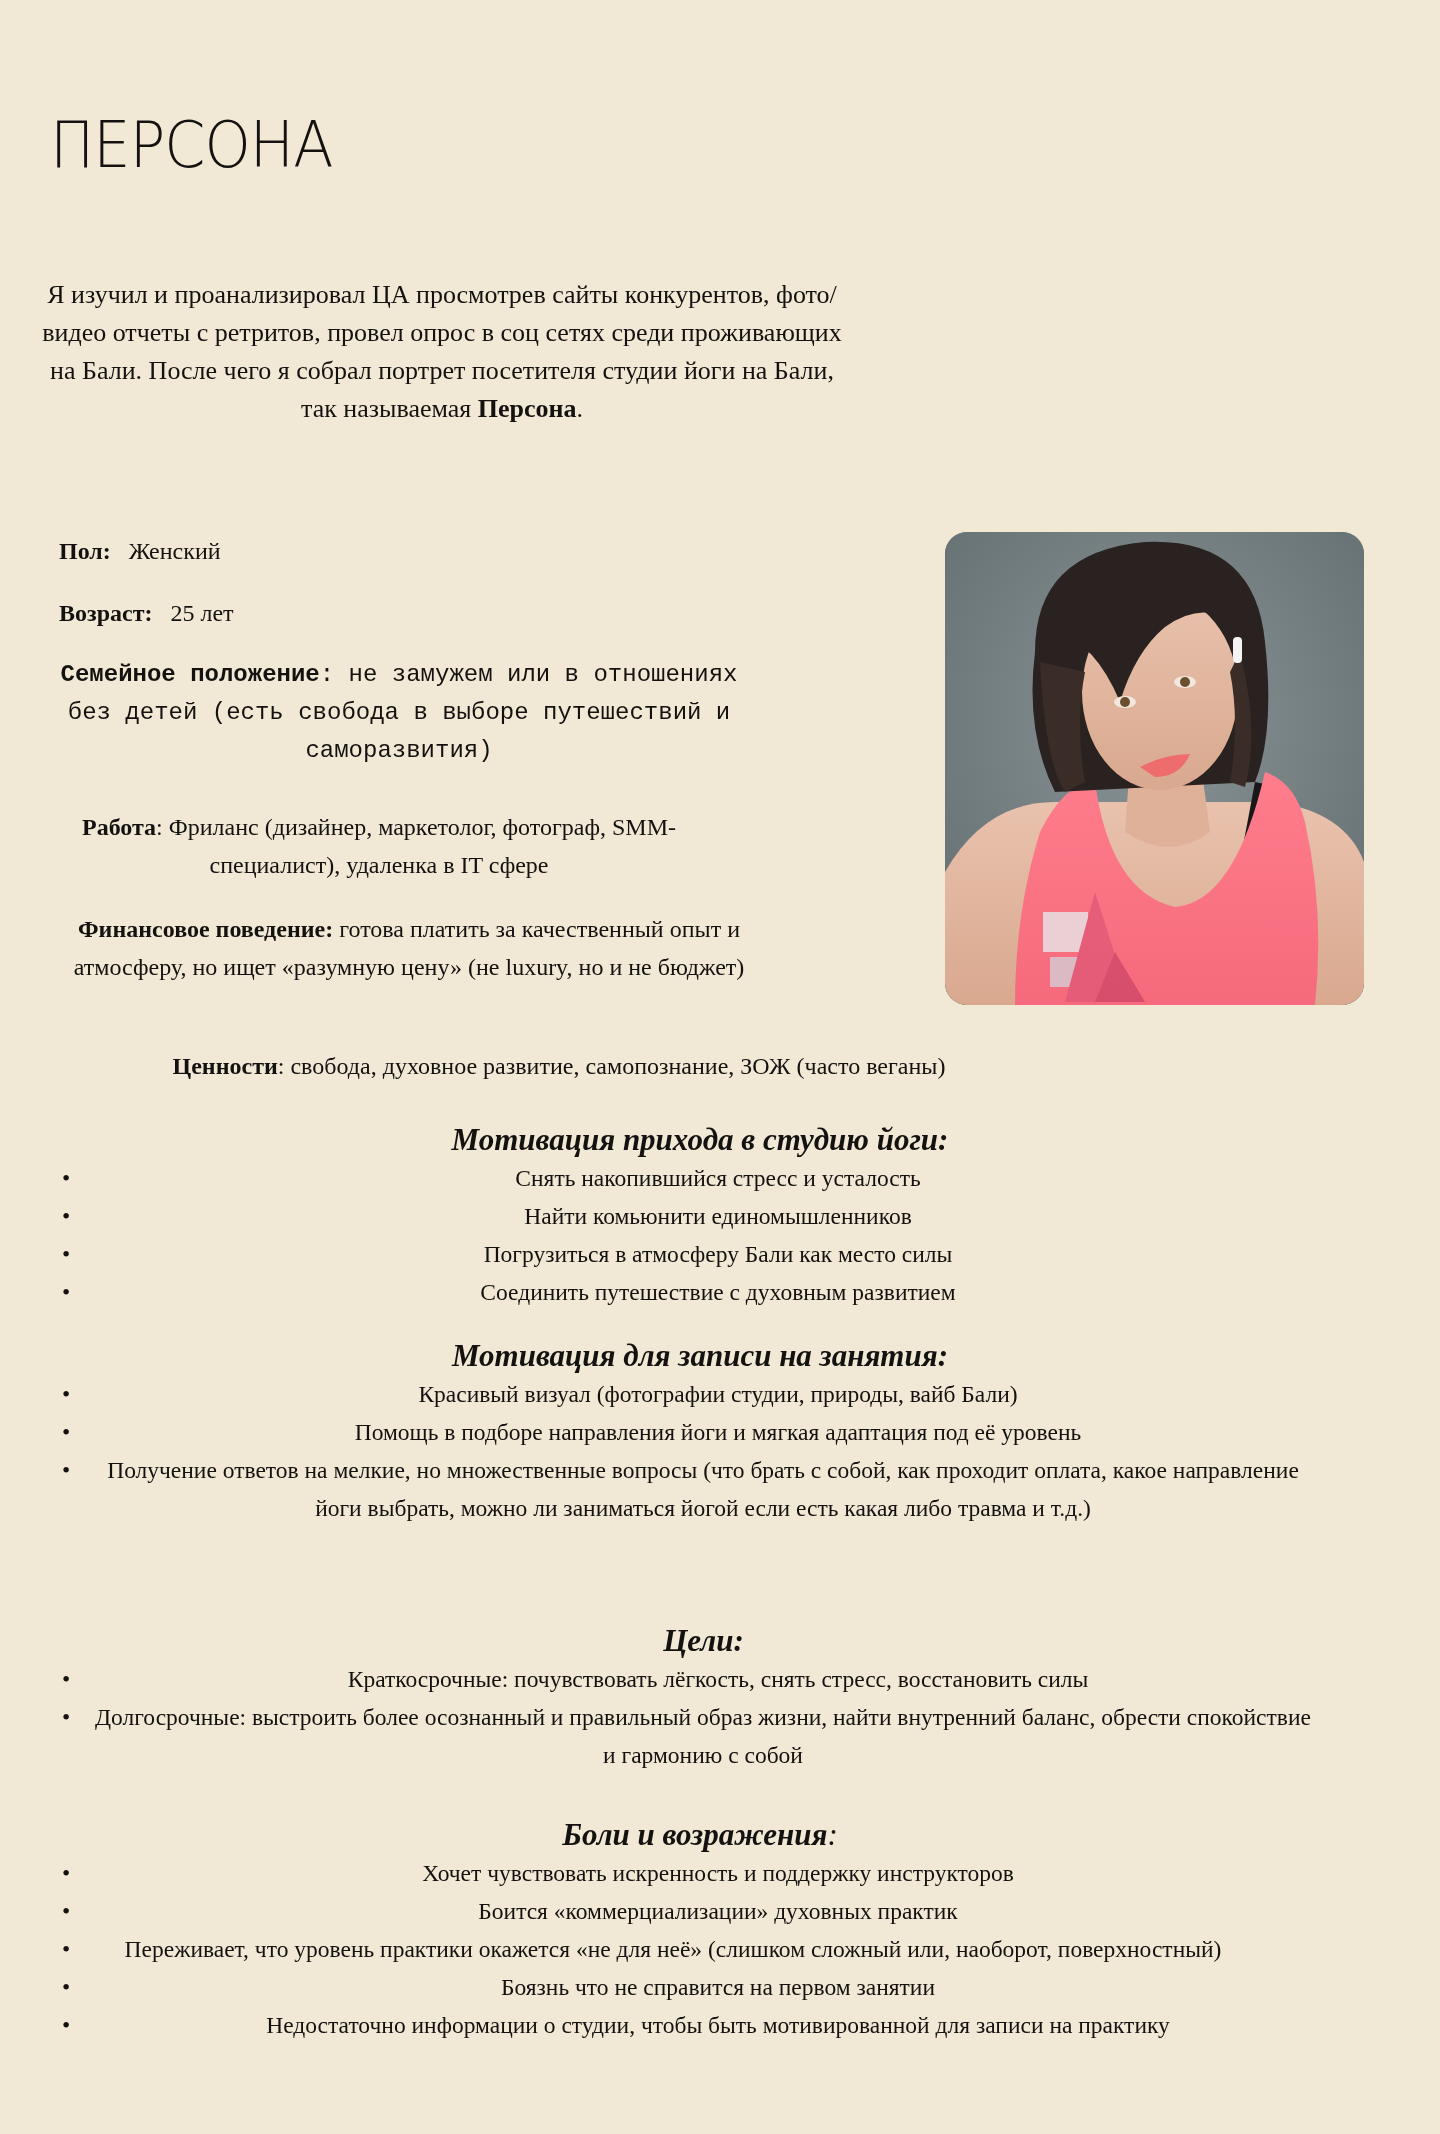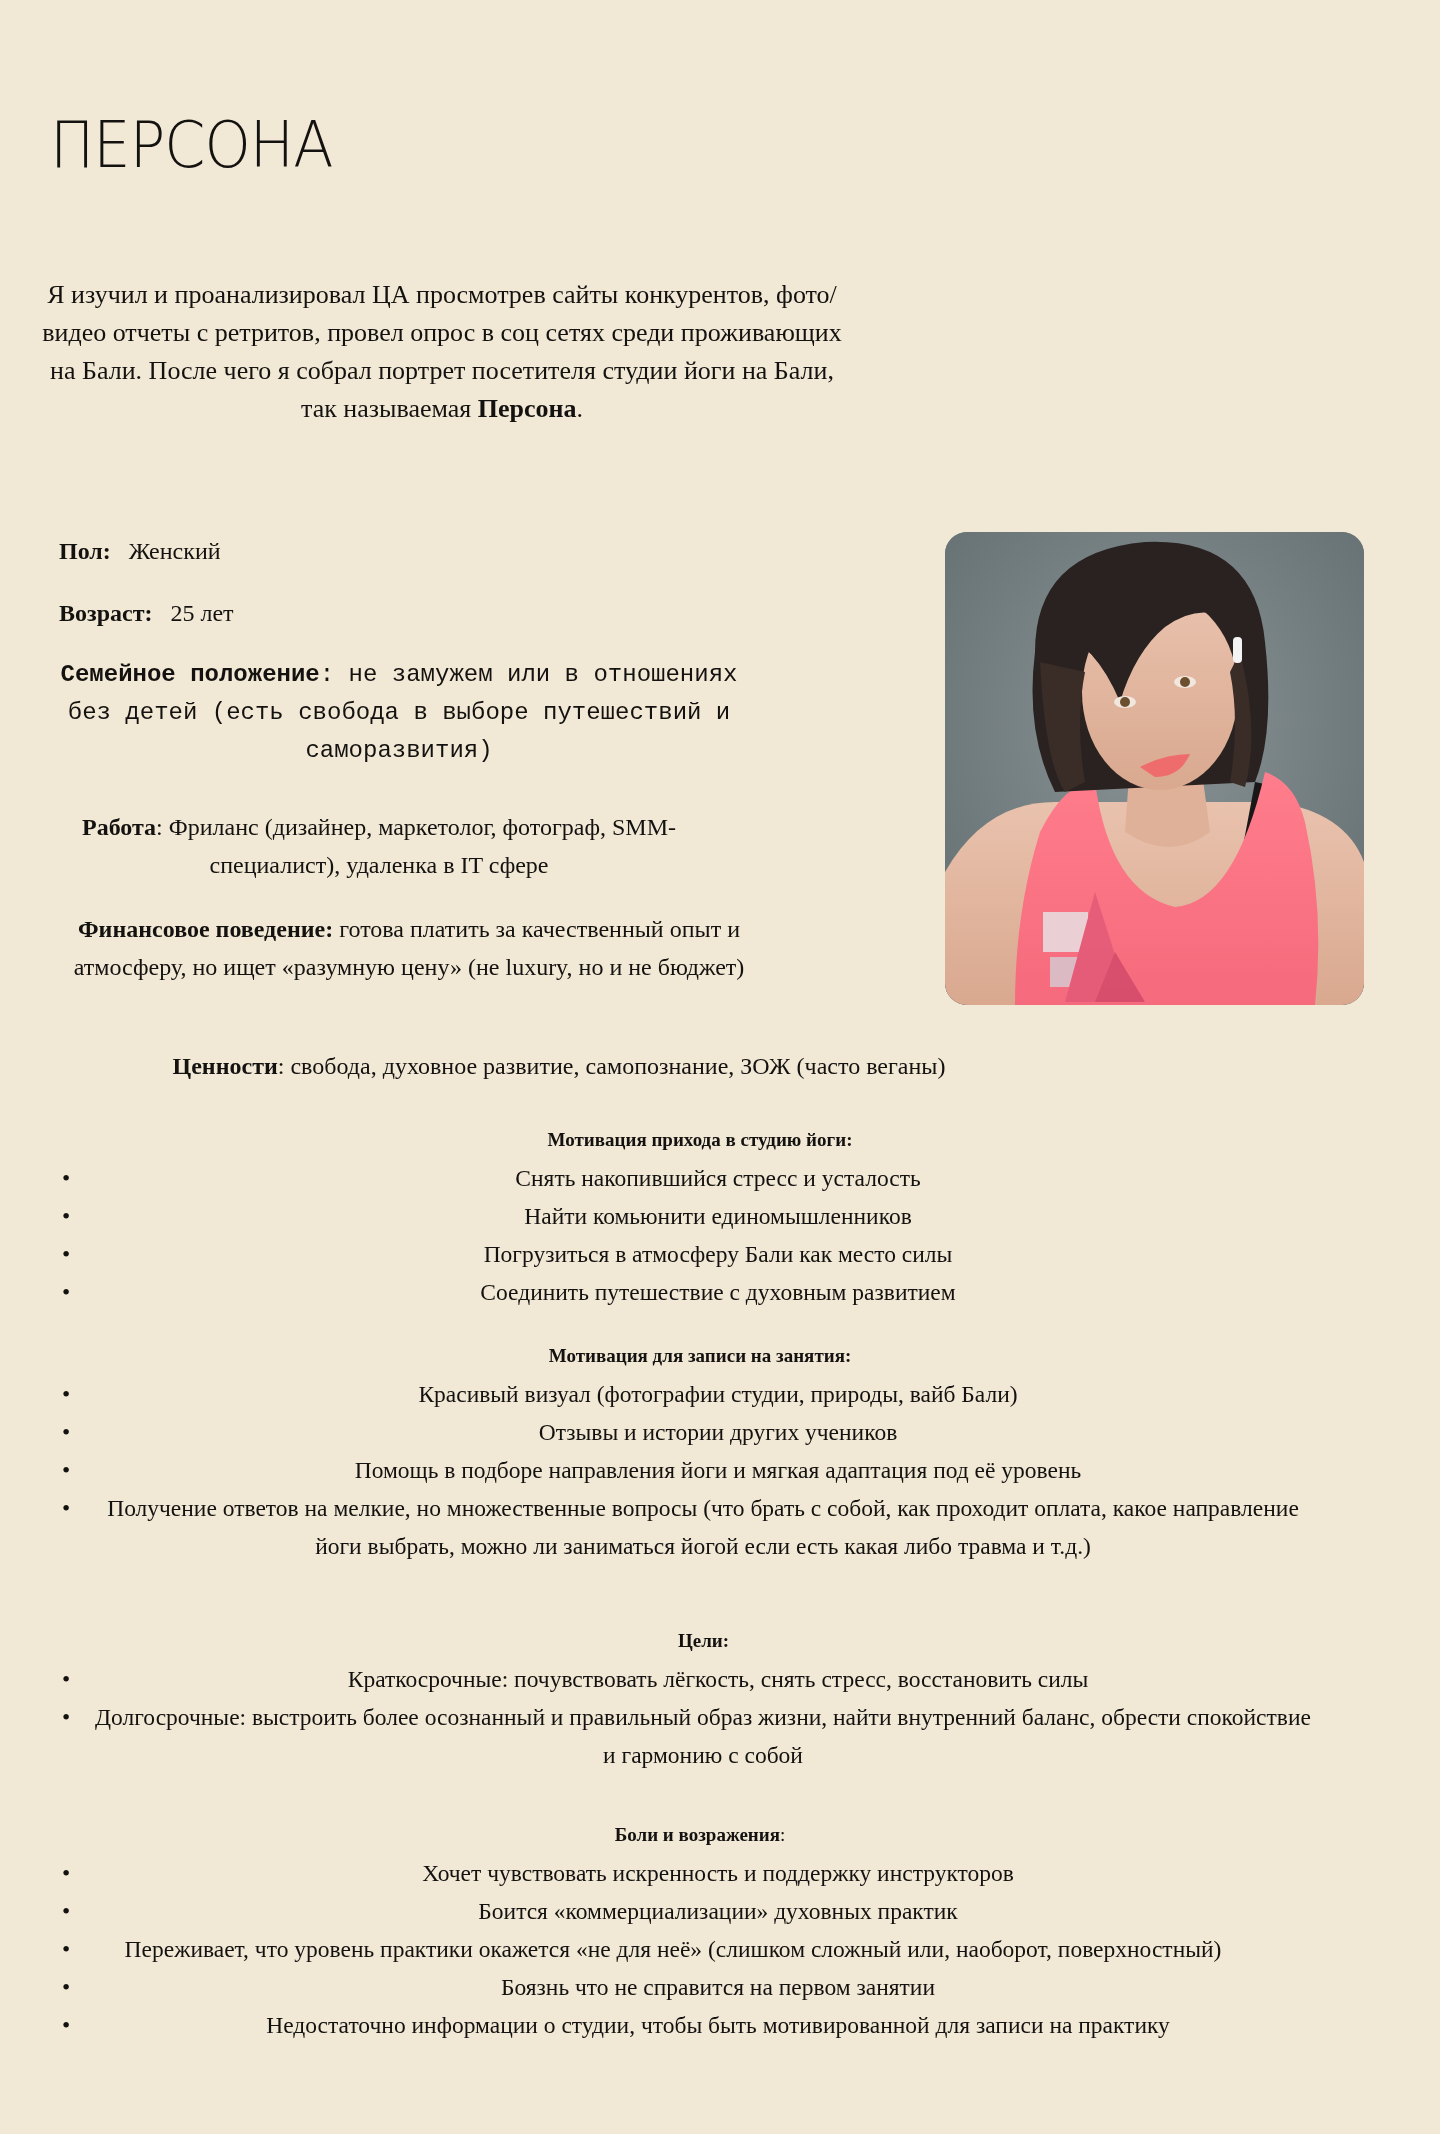--- a/index.html
+++ b/index.html
@@ -58,23 +58,24 @@
       background: linear-gradient(180deg, #7a8486 0%, #6f7a7d 40%, #7d8587 100%);
     }
     .section {
       position: absolute;
       left: 50px;
       width: 1300px;
       font-size: 23.5px;
       line-height: 38px;
     }
     .section h3 {
-      font-size: 19px;
+      font-size: 31px;
       font-weight: bold;
       line-height: 38px;
+      font-style: italic;
     }
     .section ul {
       list-style: none;
       margin-left: 10px;
     }
     .section li {
       position: relative;
       padding-left: 26px;
     }
     .section li::before {
@@ -177,21 +178,20 @@
       <li>Найти комьюнити единомышленников</li>
       <li>Погрузиться в атмосферу Бали как место силы</li>
       <li>Соединить путешествие с духовным развитием</li>
     </ul>
   </div>
 
   <div class="section" style="top:1337px; width:1300px;">
     <h3>Мотивация для записи на занятия:</h3>
     <ul>
       <li>Красивый визуал (фотографии студии, природы, вайб Бали)</li>
-      <li>Отзывы и истории других учеников</li>
       <li>Помощь в подборе направления йоги и мягкая адаптация под её уровень</li>
       <li style="max-width:1260px;">Получение ответов на мелкие, но множественные вопросы (что брать с собой, как проходит оплата, какое направление йоги выбрать, можно ли заниматься йогой если есть какая либо травма и т.д.)</li>
     </ul>
   </div>
 
   <div class="section" style="top:1622px;">
     <h3 style="padding-left:7px;">Цели:</h3>
     <ul>
       <li>Краткосрочные: почувствовать лёгкость, снять стресс, восстановить силы</li>
       <li style="max-width:1260px;">Долгосрочные: выстроить более осознанный и правильный образ жизни, найти внутренний баланс, обрести спокойствие и гармонию с собой</li>

